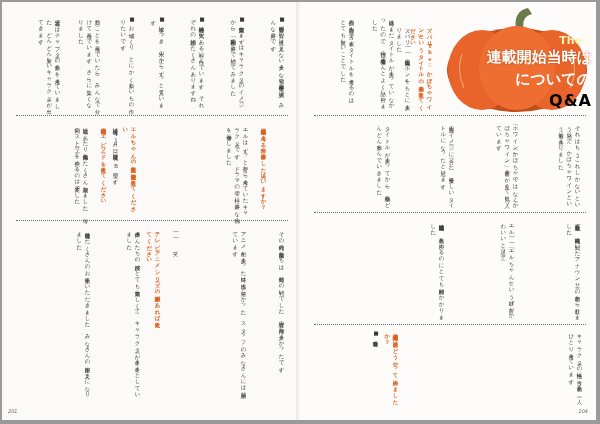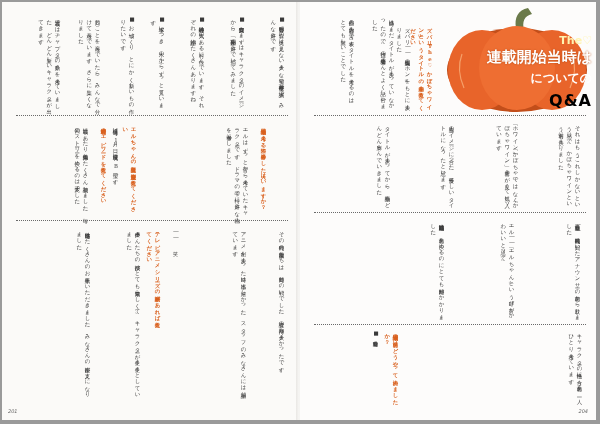--- a/index.html
+++ b/index.html
@@ -12,21 +12,21 @@
   .band{position:absolute;left:0;right:0;}
   .divider{position:absolute;left:14px;right:10px;height:0;border-top:1px dotted #6a6a6a;}
   .vcol{position:absolute;writing-mode:vertical-rl;text-orientation:upright;font-size:5.4px;line-height:8.2px;letter-spacing:0.2px;color:#3a3a3a;white-space:normal;}
   .q{color:#d9601e;font-weight:bold;}
   .pagenum{position:absolute;bottom:6px;font-size:5px;color:#666;font-style:italic;font-family:"DejaVu Sans",sans-serif;}
   .pumpkin{position:absolute;left:142px;top:2px;width:150px;height:110px;}
   .pumpkin svg{width:150px;height:110px;display:block;}
   .ptext{position:absolute;left:0;width:150px;text-align:right;font-family:"DejaVu Sans",sans-serif;font-weight:bold;}
   .ptitle-the{top:30px;font-size:11px;color:#fff3b0;}
   .ptitle-main{top:44px;font-size:15px;color:#fff;text-shadow:0 0 2px #b24a12;}
-  .ptitle-sub{top:66px;font-size:12px;color:#fff;}
+  .ptitle-sub{top:66px;font-size:15px;color:#fff;}
   .ptitle-qa{top:87px;font-size:16px;color:#000000;letter-spacing:1px;}
 </style>
 </head>
 <body>
 
 <div class="spread">
 
   <div class="page left">
 
     <div class="band" style="top:0;height:112px;">

